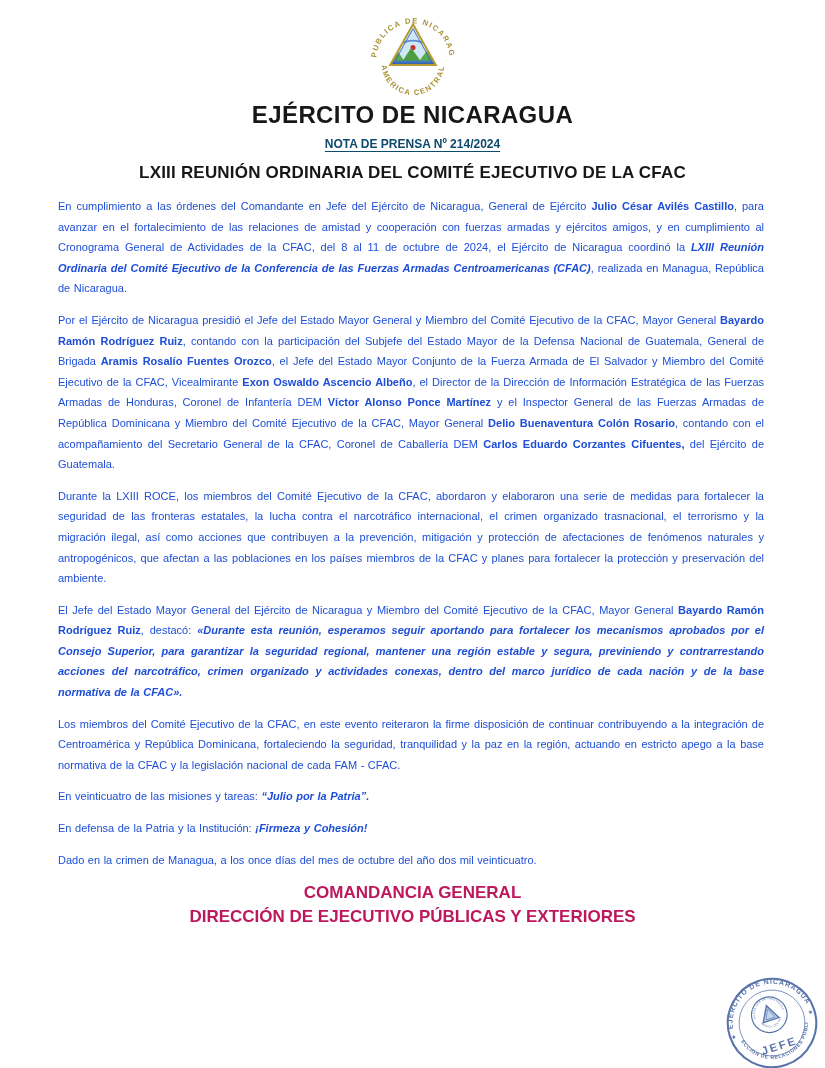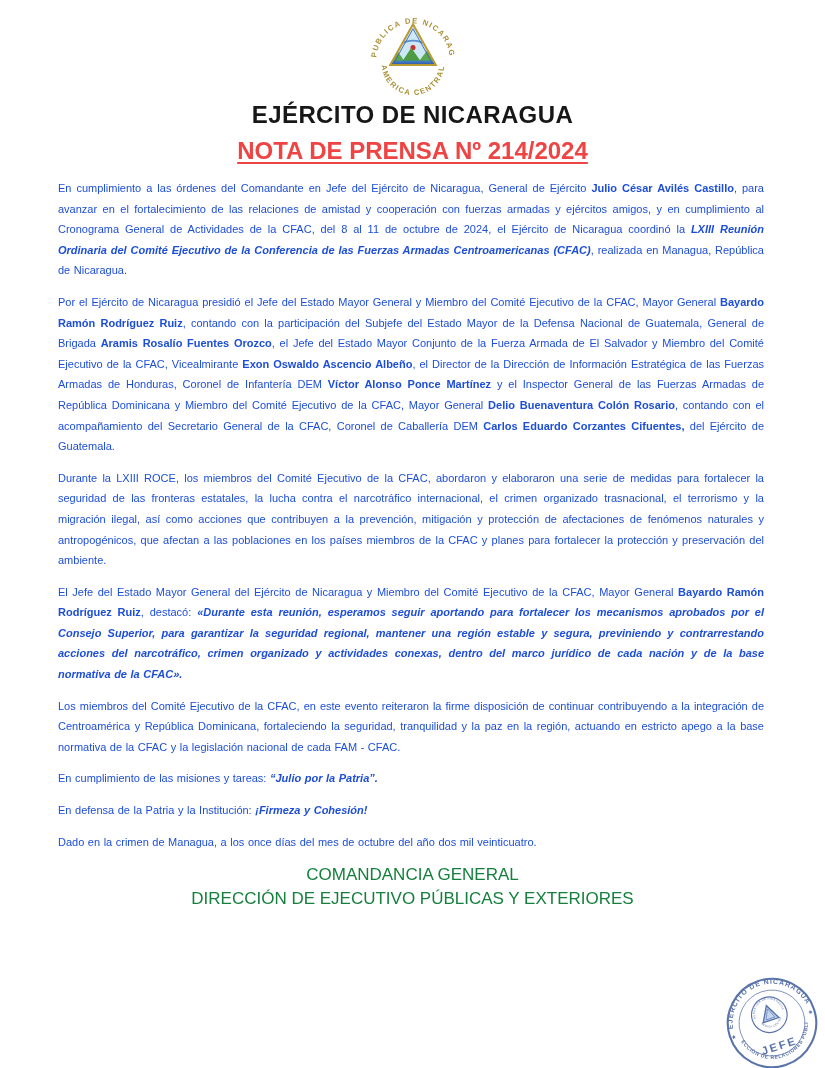--- a/index.html
+++ b/index.html
@@ -21,21 +21,21 @@
     font-size: 8.5px; letter-spacing: 1.6px; font-weight: bold;
     fill: #ab9136;
   }
   .doc-title {
     margin: 5px 0 0 0;
     font-size: 24px; font-weight: bold; color: #171717;
     letter-spacing: 0.4px;
   }
   .doc-subtitle {
     margin: 8px 0 0 0;
-    font-size: 24px; font-weight: bold; color: #ef4444;
+    font-size: 12px; font-weight: bold; color: #0c4a6e;
     text-decoration: underline;
     text-underline-offset: 3px;
   }
   .doc-headline {
     margin: 12px 0 0 0;
     font-size: 17px; font-weight: bold; color: #171717;
     letter-spacing: 0.2px;
   }
   
   .doc-body {
@@ -49,21 +49,21 @@
     color: #1d4ed8;
     word-spacing: 0.5px;
   }
   .seg-normal { font-weight: normal; font-style: normal; }
   .seg-bold { font-weight: bold; }
   .seg-bolditalic { font-weight: bold; font-style: italic; }
   
   .footer {
     margin-top: 9px;
     text-align: center;
-    font-size: 17px; font-weight: normal; color: #15803d;
+    font-size: 17px; font-weight: bold; color: #be185d;
     line-height: 24px;
   }
   
   .stamp {
     position: absolute;
     left: 720px; top: 971px;
     width: 104px; height: 104px;
     opacity: 0.88;
   }
   .stamp-ring-top { font-size: 8px; font-weight: bold; letter-spacing: 1.1px; fill: #44619f; }
@@ -103,29 +103,30 @@
         <polygon points="73,62 86,45 102,62" fill="#5aa84e"></polygon>
         <rect x="40" y="56.5" width="60" height="6" fill="#3f7fc1"></rect>
         <rect x="40" y="59" width="60" height="1.2" fill="#2f66a5"></rect>
       </g>
       <polygon points="70,16 44.5,61.5 95.5,61.5" fill="none" stroke="#b99a33" stroke-width="2.2"></polygon>
       <polygon points="70,21 48.5,59.3 91.5,59.3" fill="none" stroke="#3f63b5" stroke-width="1"></polygon>
     </svg>
 
     <h1 class="doc-title">EJÉRCITO DE NICARAGUA</h1>
     <h2 class="doc-subtitle">NOTA DE PRENSA Nº 214/2024</h2>
+    <h3 class="doc-headline">LXIII REUNIÓN ORDINARIA DEL COMITÉ EJECUTIVO DE LA CFAC</h3>
   </div>
 
   <main class="doc-body" id="doc-body">
       <p class="para"><span class="seg-normal">En cumplimiento a las órdenes del Comandante en Jefe del Ejército de Nicaragua, General de Ejército </span><span class="seg-bold">Julio César Avilés Castillo</span><span class="seg-normal">, para avanzar en el fortalecimiento de las relaciones de amistad y cooperación con fuerzas armadas y ejércitos amigos, y en cumplimiento al Cronograma General de Actividades de la CFAC, del 8 al 11 de octubre de 2024, el Ejército de Nicaragua coordinó la </span><span class="seg-bolditalic">LXIII Reunión Ordinaria del Comité Ejecutivo de la Conferencia de las Fuerzas Armadas Centroamericanas (CFAC)</span><span class="seg-normal">, realizada en Managua, República de Nicaragua.</span></p>
       <p class="para"><span class="seg-normal">Por el Ejército de Nicaragua presidió el Jefe del Estado Mayor General y Miembro del Comité Ejecutivo de la CFAC, Mayor General </span><span class="seg-bold">Bayardo Ramón Rodríguez Ruiz</span><span class="seg-normal">, contando con la participación del Subjefe del Estado Mayor de la Defensa Nacional de Guatemala, General de Brigada </span><span class="seg-bold">Aramis Rosalío Fuentes Orozco</span><span class="seg-normal">, el Jefe del Estado Mayor Conjunto de la Fuerza Armada de El Salvador y Miembro del Comité Ejecutivo de la CFAC, Vicealmirante </span><span class="seg-bold">Exon Oswaldo Ascencio Albeño</span><span class="seg-normal">, el Director de la Dirección de Información Estratégica de las Fuerzas Armadas de Honduras, Coronel de Infantería DEM </span><span class="seg-bold">Víctor Alonso Ponce Martínez</span><span class="seg-normal"> y el Inspector General de las Fuerzas Armadas de República Dominicana y Miembro del Comité Ejecutivo de la CFAC, Mayor General </span><span class="seg-bold">Delio Buenaventura Colón Rosario</span><span class="seg-normal">, contando con el acompañamiento del Secretario General de la CFAC, Coronel de Caballería DEM </span><span class="seg-bold">Carlos Eduardo Corzantes Cifuentes,</span><span class="seg-normal"> del Ejército de Guatemala.</span></p>
       <p class="para"><span class="seg-normal">Durante la LXIII ROCE, los miembros del Comité Ejecutivo de la CFAC, abordaron y elaboraron una serie de medidas para fortalecer la seguridad de las fronteras estatales, la lucha contra el narcotráfico internacional, el crimen organizado trasnacional, el terrorismo y la migración ilegal, así como acciones que contribuyen a la prevención, mitigación y protección de afectaciones de fenómenos naturales y antropogénicos, que afectan a las poblaciones en los países miembros de la CFAC y planes para fortalecer la protección y preservación del ambiente.</span></p>
       <p class="para"><span class="seg-normal">El Jefe del Estado Mayor General del Ejército de Nicaragua y Miembro del Comité Ejecutivo de la CFAC, Mayor General </span><span class="seg-bold">Bayardo Ramón Rodríguez Ruiz</span><span class="seg-normal">, destacó: </span><span class="seg-bolditalic">«Durante esta reunión, esperamos seguir aportando para fortalecer los mecanismos aprobados por el Consejo Superior, para garantizar la seguridad regional, mantener una región estable y segura, previniendo y contrarrestando acciones del narcotráfico, crimen organizado y actividades conexas, dentro del marco jurídico de cada nación y de la base normativa de la CFAC».</span></p>
       <p class="para"><span class="seg-normal">Los miembros del Comité Ejecutivo de la CFAC, en este evento reiteraron la firme disposición de continuar contribuyendo a la integración de Centroamérica y República Dominicana, fortaleciendo la seguridad, tranquilidad y la paz en la región, actuando en estricto apego a la base normativa de la CFAC y la legislación nacional de cada FAM - CFAC.</span></p>
-      <p class="para"><span class="seg-normal">En cumplimiento de las misiones y tareas: </span><span class="seg-bolditalic">“Julio por la Patria”.</span></p>
+      <p class="para"><span class="seg-normal">En veinticuatro de las misiones y tareas: </span><span class="seg-bolditalic">“Julio por la Patria”.</span></p>
       <p class="para"><span class="seg-normal">En defensa de la Patria y la Institución: </span><span class="seg-bolditalic">¡Firmeza y Cohesión!</span></p>
       <p class="para"><span class="seg-normal">Dado en la crimen de Managua, a los once días del mes de octubre del año dos mil veinticuatro.</span></p>
     </main>
 
   <div class="footer">
     <div>COMANDANCIA GENERAL</div>
     <div>DIRECCIÓN DE EJECUTIVO PÚBLICAS Y EXTERIORES</div>
   </div>
 
   <svg class="stamp" viewBox="0 0 120 120" aria-hidden="true">

